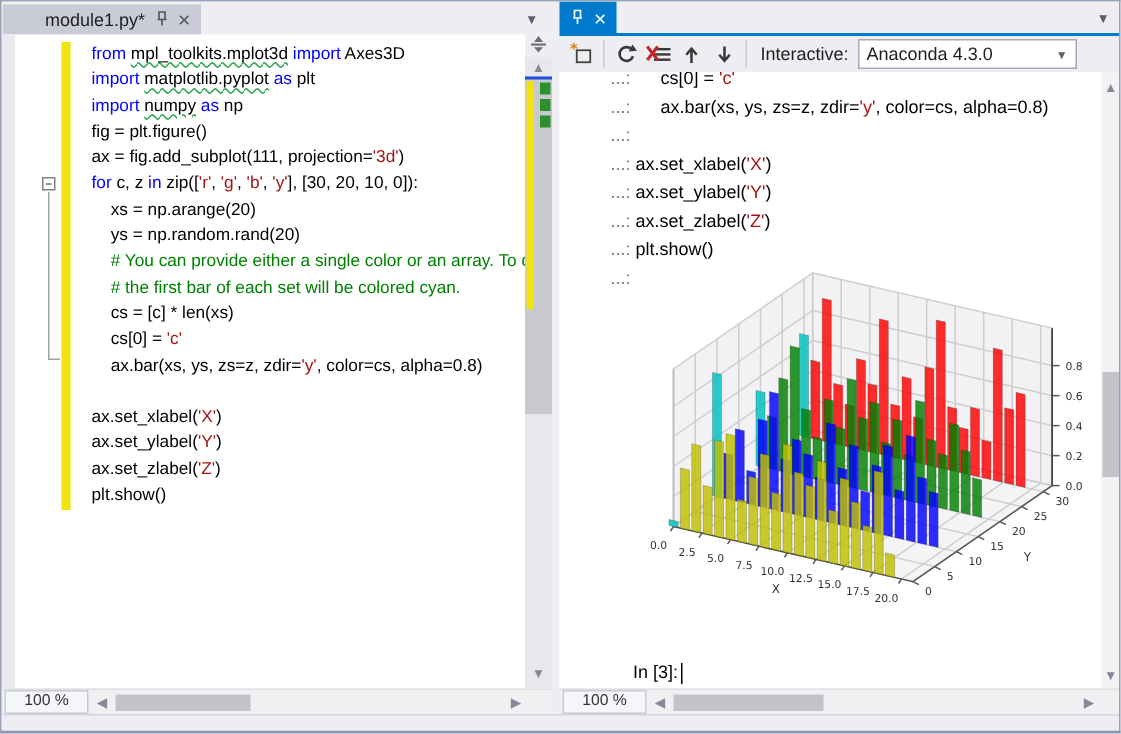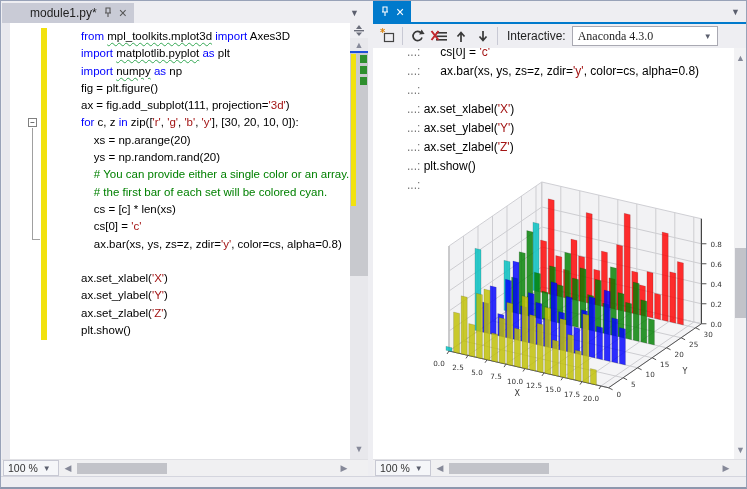--- a/index.html
+++ b/index.html
@@ -13,50 +13,50 @@
   .doc-tab { display:flex; align-items:center; gap:6px; padding:0 7px; height:20px;
              font-size:12px; }
   .doc-tab.inactive { background:#c9cbd6; color:#1e1e1e; }
   .doc-tab.active { background:#007acc; color:#fff; }
   .tab-x { font-size:14px; line-height:10px; cursor:default; }
   .chev { color:#5b5f6e; font-size:9px; }
 
   
   .editor-area { background:#fff; overflow:hidden; }
   .gutter { background:#e9e9ee; }
-  .code { font-size:11.5px; line-height:17.3px; white-space:pre; color:#000;margin-left:20px; }
+  .code { font-size:11.5px; line-height:17.3px; white-space:pre; color:#000; }
   .icode { font-size:12px; line-height:19px; white-space:pre; color:#000;margin-left:16px; }
   .tk-k { color:#0000ff; }
   .tk-s { color:#a31515; }
   .tk-c { color:#008000; }
   .tk-n { color:#000000; }
   .tk-p { color:#767676; }
   .tk-m { color:#000;
           text-decoration-line:underline; text-decoration-style:wavy;
           text-decoration-color:#34a853; text-decoration-thickness:1px;
           text-underline-offset:2px; }
   .fold-box { width:9px; height:9px; border:1px solid #808080; background:#fff;
               font-size:8px; line-height:7px; text-align:center; color:#000; }
   .fold-line { border-left:1px solid #a0a0a0; }
   .fold-foot { border-bottom:1px solid #a0a0a0; }
   .change-bar { background:#ffef9c; background:#f2e20e; }
   .sb-thumb { background:#c2c3c9; }
   .sb-arrow { color:#868999; font-size:9px; text-align:center; line-height:12px; }
   .hrow { background:#f0f0f2; border-top:1px solid #e0e0e4; }
   .zoom-box { background:#f5f6f9; border:1px solid #c8c9d4; font-size:10.5px;
-              color:#333; display:flex; align-items:center; gap:5px; padding:0 4px; }
+              color:#333; display:flex; align-items:center; gap:5px; padding:0 4px;flex-direction:column; }
 
   
   .toolbar { background:#eeeef2; display:flex; align-items:center; }
   .tb-btn { width:22px; height:22px; display:flex; align-items:center; justify-content:center; }
   .tb-sep { width:1px; height:18px; background:#c8c9d4; margin:0 3px; }
   .env-label { font-size:12px; color:#1e1e1e; }
   .env-dd { background:#fff; border:1px solid #a9a9b2; height:20px; display:flex;
             align-items:center; justify-content:space-between; padding:0 5px;
-            font-size:12px; color:#1e1e1e;font-family:Liberation Serif, serif; }
+            font-size:12px; color:#1e1e1e; }
 
   .cursor-bar { display:inline-block; width:1px; height:14px; background:#000;
                 vertical-align:middle; margin-left:2px; }
   svg text { font-family:"DejaVu Sans","Liberation Sans",sans-serif; }
 </style>
 </head>
 <body>
 
 <div id="app">
 
@@ -336,20 +336,23 @@
         <line x1="318.4" y1="117.75" x2="323.4" y2="117.75" stroke="#555" stroke-width="1"></line>
         <text x="327.4" y="120.75" text-anchor="start" font-size="7.2" fill="#333">0.4</text>
         <line x1="318.4" y1="97.75" x2="323.4" y2="97.75" stroke="#555" stroke-width="1"></line>
         <text x="327.4" y="100.75" text-anchor="start" font-size="7.2" fill="#333">0.6</text>
         <line x1="318.4" y1="77.75" x2="323.4" y2="77.75" stroke="#555" stroke-width="1"></line>
         <text x="327.4" y="80.75" text-anchor="start" font-size="7.2" fill="#333">0.8</text>
         <text x="134.2" y="229.625" text-anchor="middle" font-size="8" fill="#333">X</text>
         <text x="302" y="207.75" text-anchor="middle" font-size="8" fill="#333">Y</text>
       </svg>
 
+    <div class="abs icode" style="left:13px;top:372px;">
+      <span class="tk-n">In [3]:</span><span class="cursor-bar"></span>
+    </div>
   </div>
 
   <div class="abs" style="left:733px;top:47px;width:13px;height:411px;background:#f2f2f4;">
     <div class="abs sb-arrow" style="left:0;top:4px;width:13px;">▲</div>
     <div class="abs sb-thumb" style="left:1px;top:200px;width:11px;height:70px;"></div>
     <div class="abs sb-arrow" style="left:0;top:396px;width:13px;">▼</div>
   </div>
 
   <div class="abs hrow" style="left:372px;top:458px;width:374px;height:17px;">
     <div class="zoom-box abs" style="left:2px;top:0;width:56px;height:16px;">

